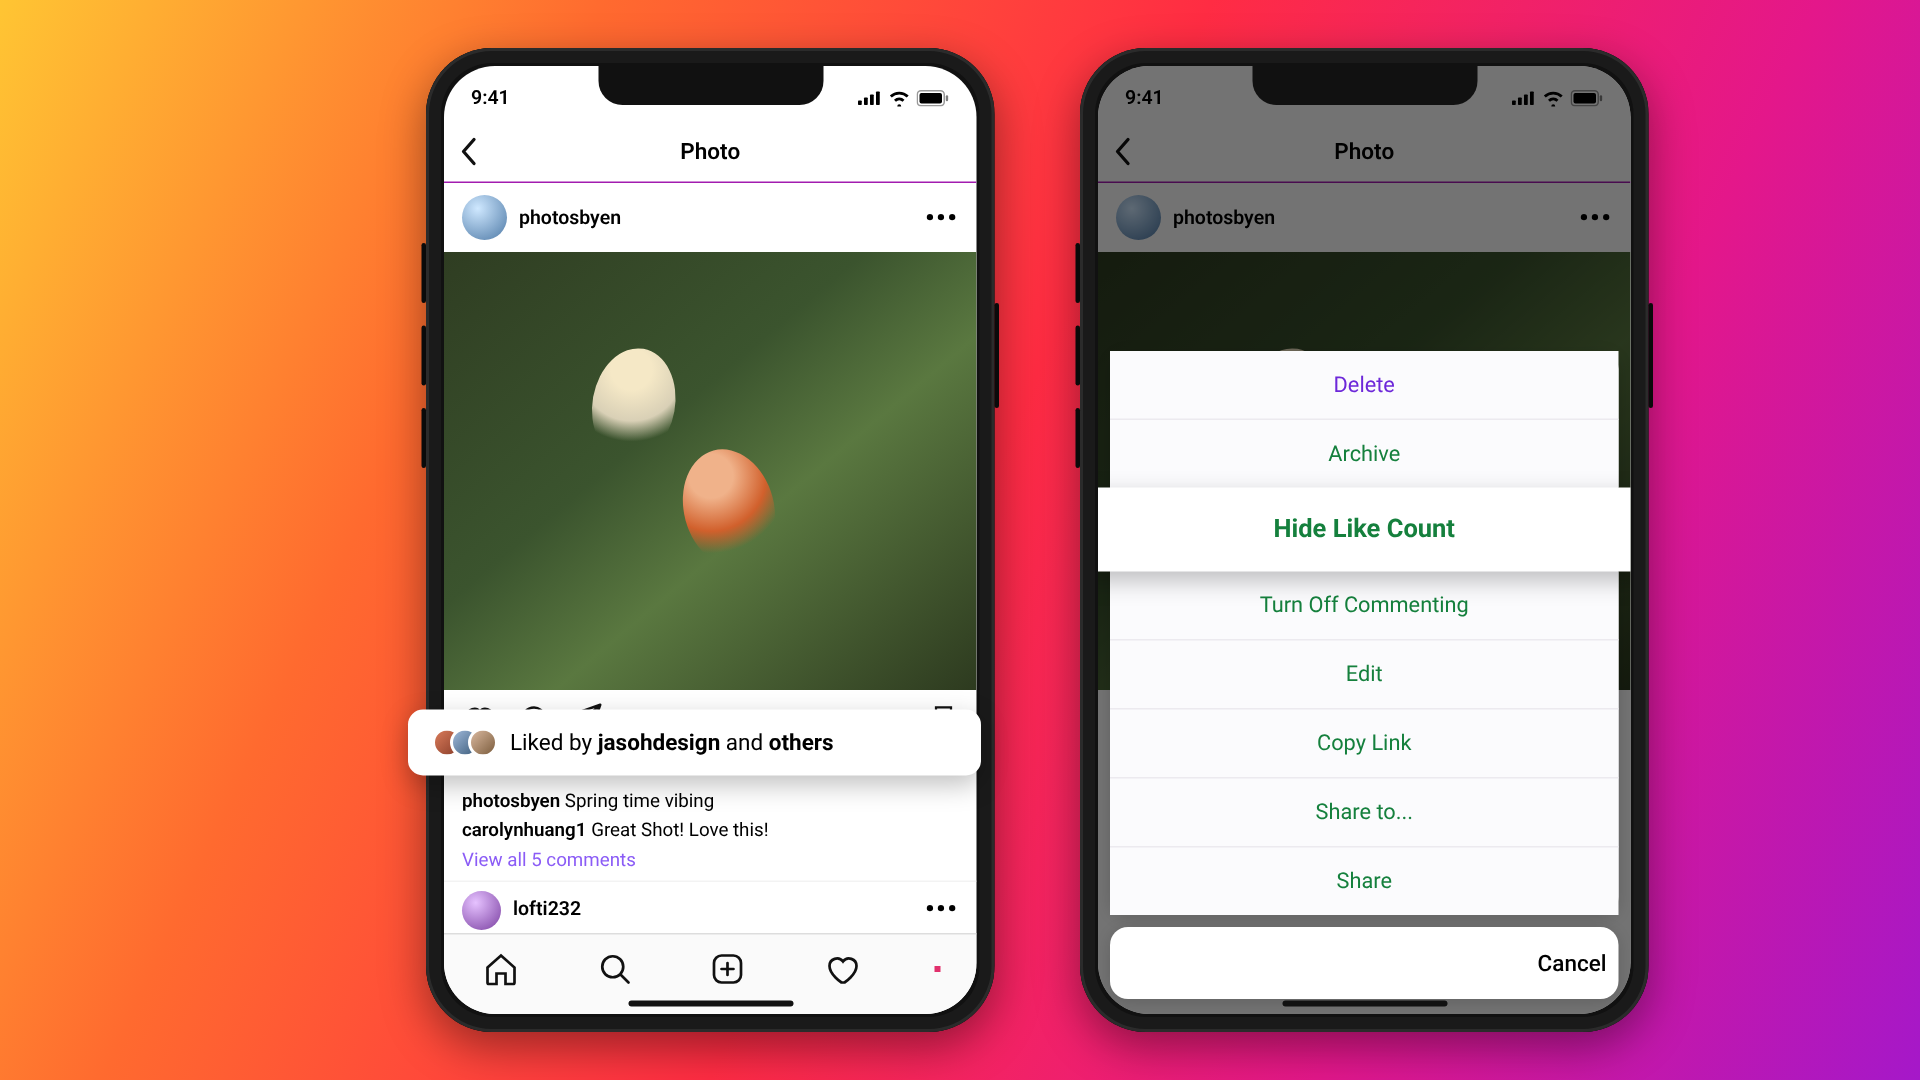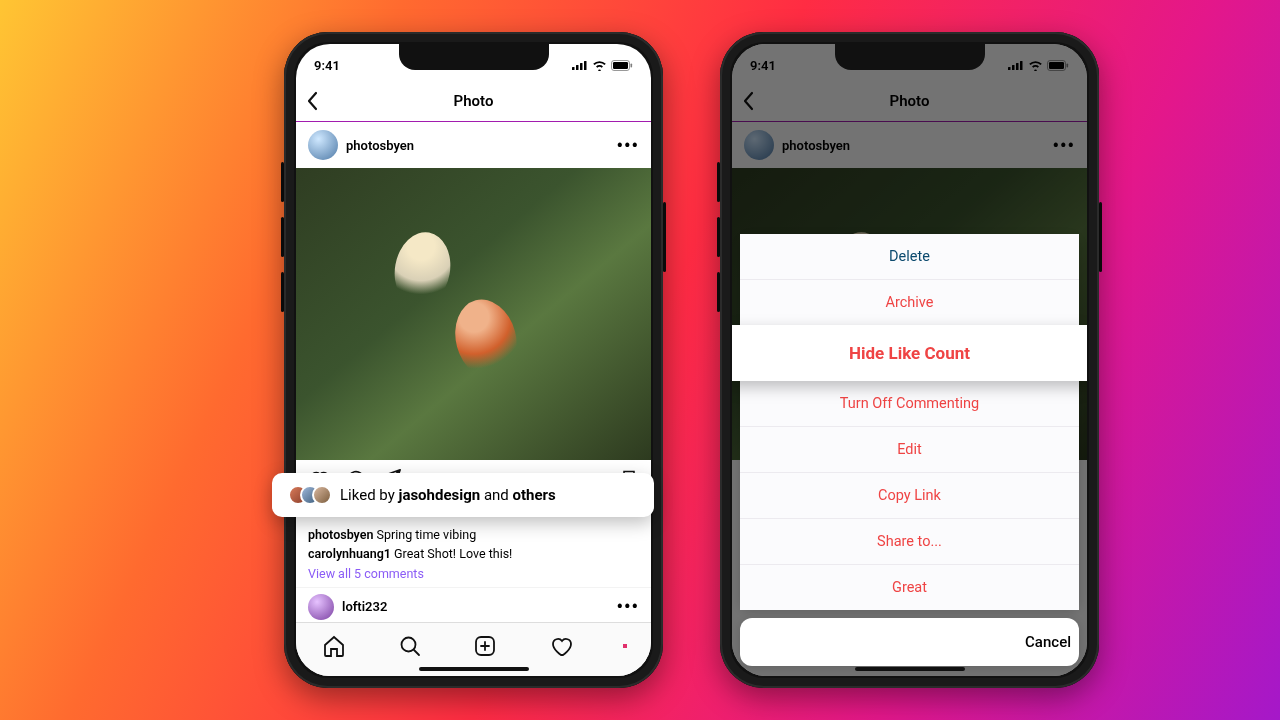--- a/index.html
+++ b/index.html
@@ -189,27 +189,27 @@
     background: #fbfbfd;
     border-radius: 12px;
     overflow: visible;
     margin-bottom: 8px;
     box-shadow: 0 2px 10px rgba(0,0,0,0.15);
   }
   .sheet-item {
     text-align: center;
     padding: 14px 8px;
     font-size: 14.5px;
-    color: #ef4444;
+    color: #15803d;
     border-top: 1px solid #eceaef;
     position: relative;
     background: #fbfbfd;
   }
   .sheet-item:first-child { border-top: none; }
-  .sheet-item.destructive { color: #0c4a6e; }
+  .sheet-item.destructive { color: #6d28d9; }
   .sheet-item.highlight {
     background: #fff;
     font-size: 17px;
     font-weight: 700;
     margin: 0 -22px;
     border-radius: 10px;
     box-shadow: 0 6px 16px rgba(0,0,0,0.25);
     border-top: none;
     padding: 18px 8px;
     z-index: 5;
@@ -394,20 +394,20 @@
 
     <div class="action-sheet">
       <div class="sheet-group">
         <div class="sheet-item destructive">Delete</div>
         <div class="sheet-item">Archive</div>
         <div class="sheet-item highlight">Hide Like Count</div>
         <div class="sheet-item">Turn Off Commenting</div>
         <div class="sheet-item">Edit</div>
         <div class="sheet-item">Copy Link</div>
         <div class="sheet-item">Share to...</div>
-        <div class="sheet-item">Great</div>
+        <div class="sheet-item">Share</div>
       </div>
       <div class="cancel-btn">Cancel</div>
     </div>
 
     <div class="home-indicator"></div>
   </div>
 </div>
 
 </body></html>

